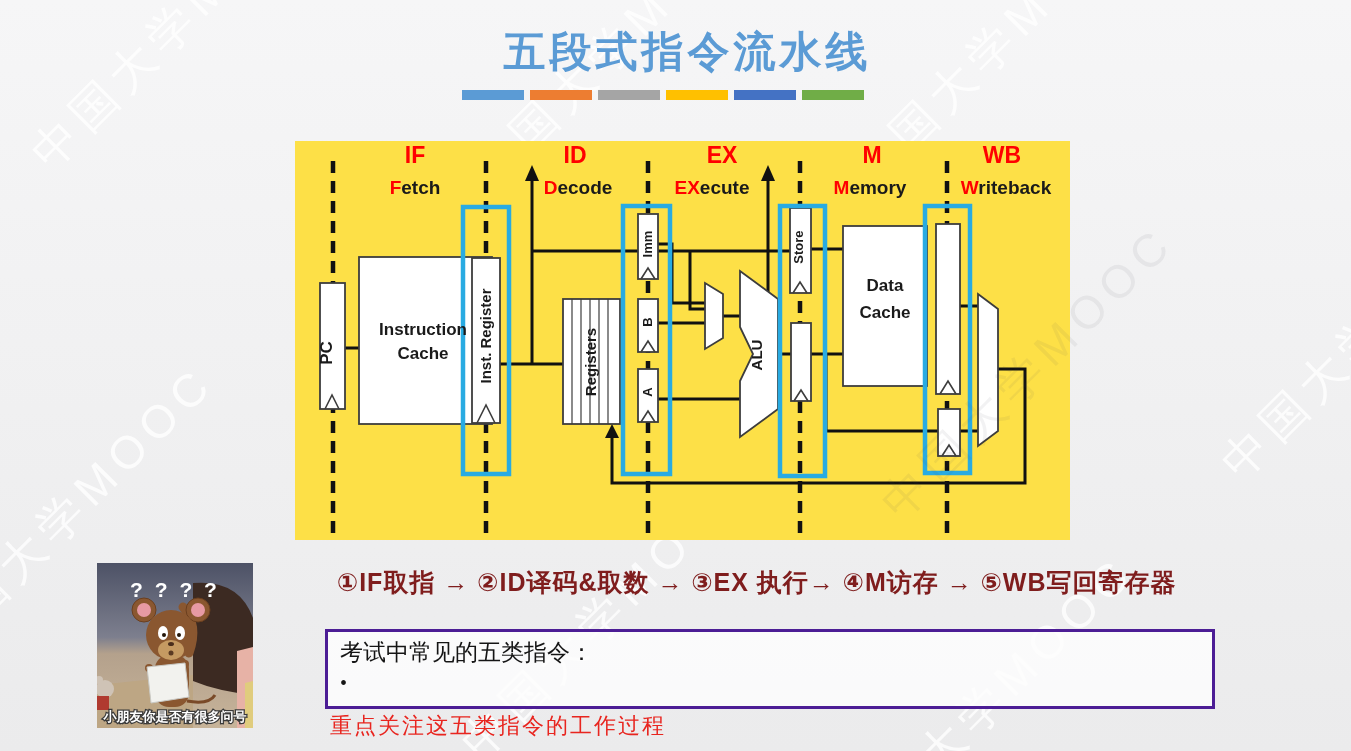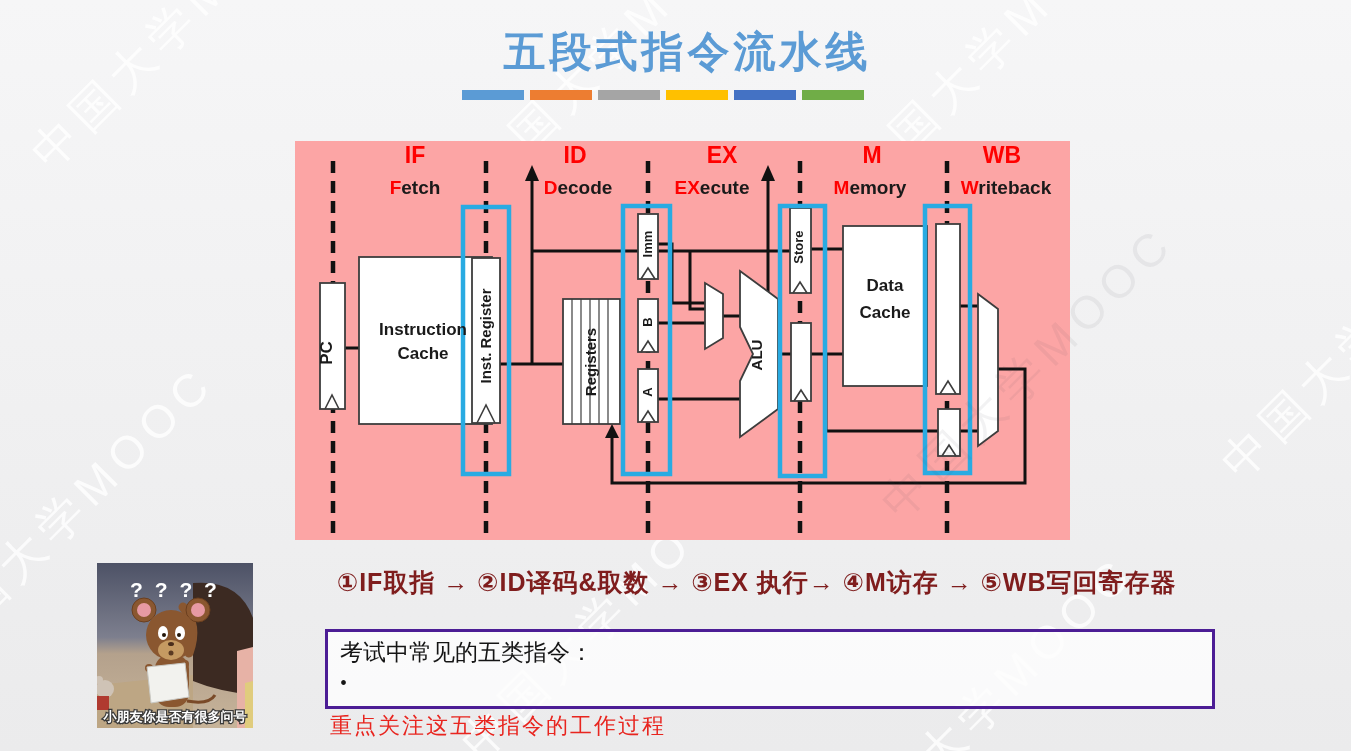--- a/index.html
+++ b/index.html
@@ -9,21 +9,21 @@
   .wm{position:absolute;font-size:46px;letter-spacing:8px;font-weight:300;
       color:rgba(255,255,255,.78);transform:rotate(-45deg);transform-origin:0 50%;
       white-space:nowrap;pointer-events:none;z-index:1;}
   .wm-dark{color:rgba(70,70,90,.07);z-index:6;}
   .title{position:absolute;left:0;top:24px;width:100%;text-align:center;z-index:2;
          font-family:Liberation Mono, monospace;
          font-size:42px;font-weight:600;letter-spacing:4px;color:#5B9BD5;padding-left:12px;}
   .bars{position:absolute;left:462px;top:90px;display:flex;gap:6px;z-index:2;}
   .bars span{width:62px;height:10px;display:block;}
   .diagram{position:absolute;left:295px;top:141px;width:775px;height:399px;
-           background:#fca5a5;z-index:3;}
+           background:#fde047;z-index:3;}
   .steps{position:absolute;left:337px;top:566px;z-index:4;font-size:25px;font-weight:bold;
          color:#7f1d1d;letter-spacing:1px;white-space:nowrap;}
   .notebox{position:absolute;left:325px;top:629px;width:860px;z-index:4;
            border:3px solid #4c1d95;background:rgba(253,253,253,.85);
            padding:5px 12px 7px 12px;font-family:"Liberation Serif","DejaVu Serif",serif;
            font-size:23px;color:#151515;line-height:1.35;}
   .notebox .item-row{display:flex;gap:14px;}
   .notebox .bullet{font-size:20px;line-height:1.55;}
   .emphasis{position:absolute;left:330px;top:711px;z-index:4;font-size:22px;font-weight:normal;
             color:#E8251F;font-family:"Liberation Serif","DejaVu Serif",serif;letter-spacing:2px;}

